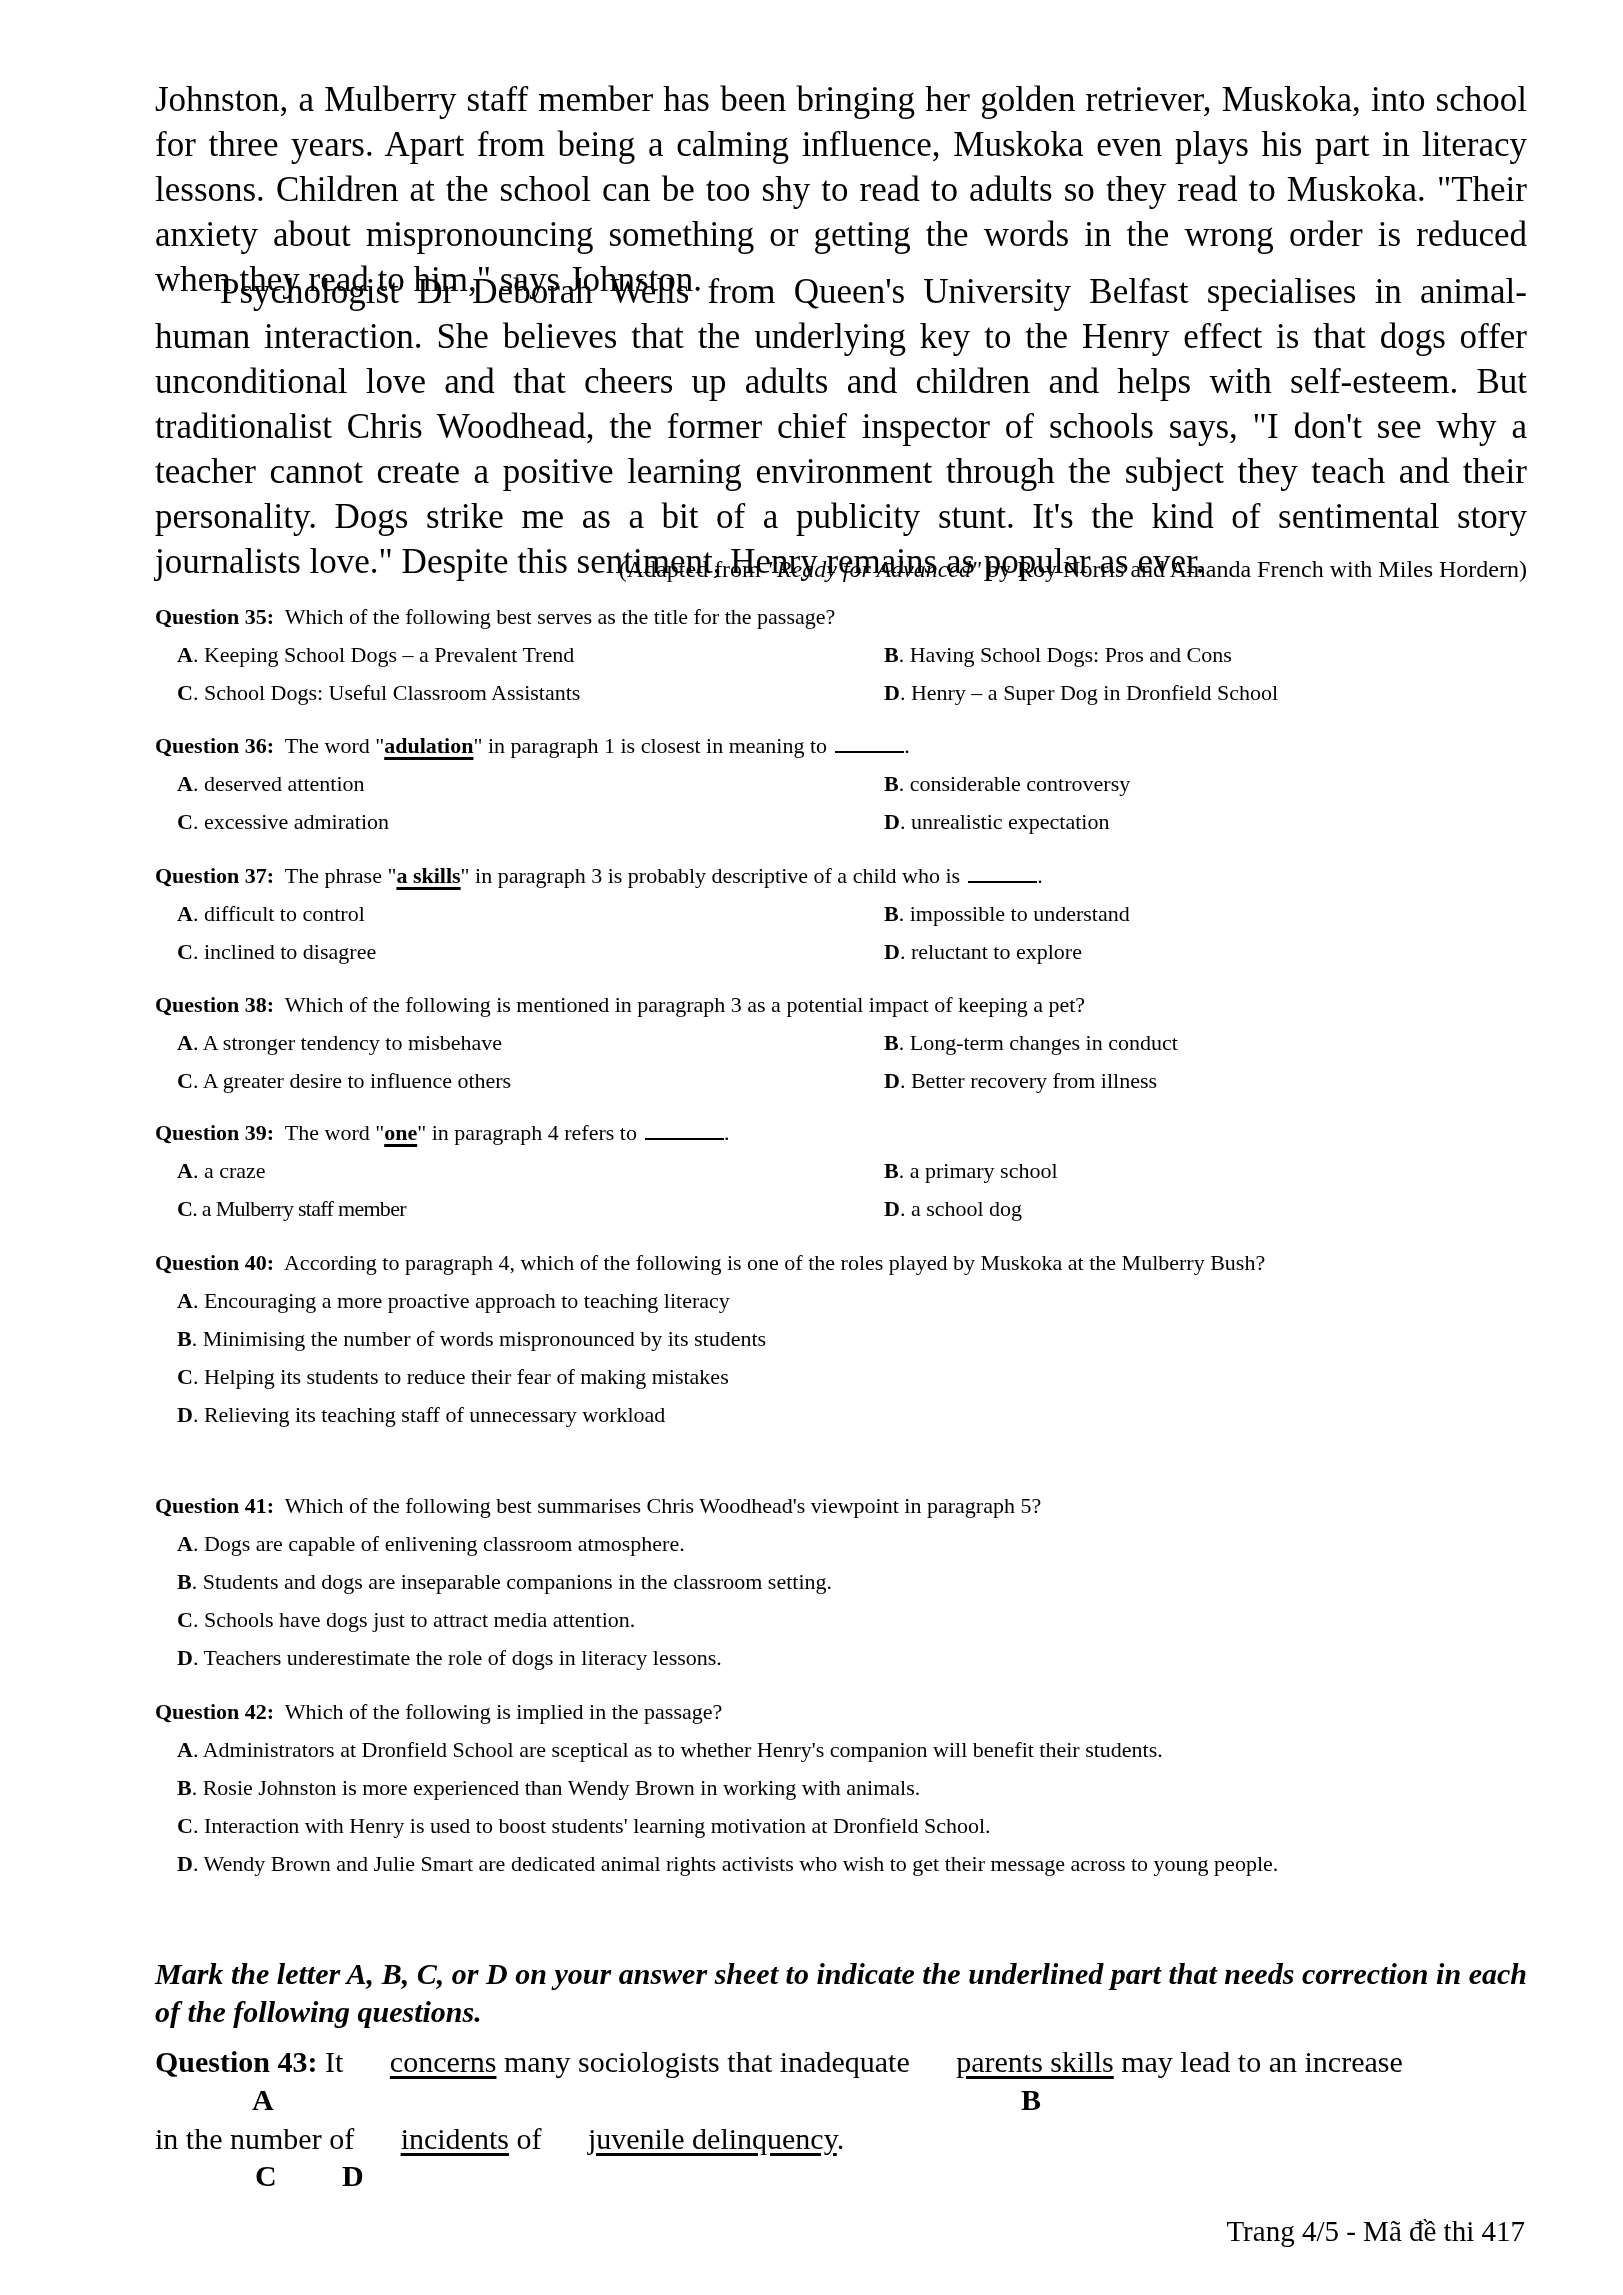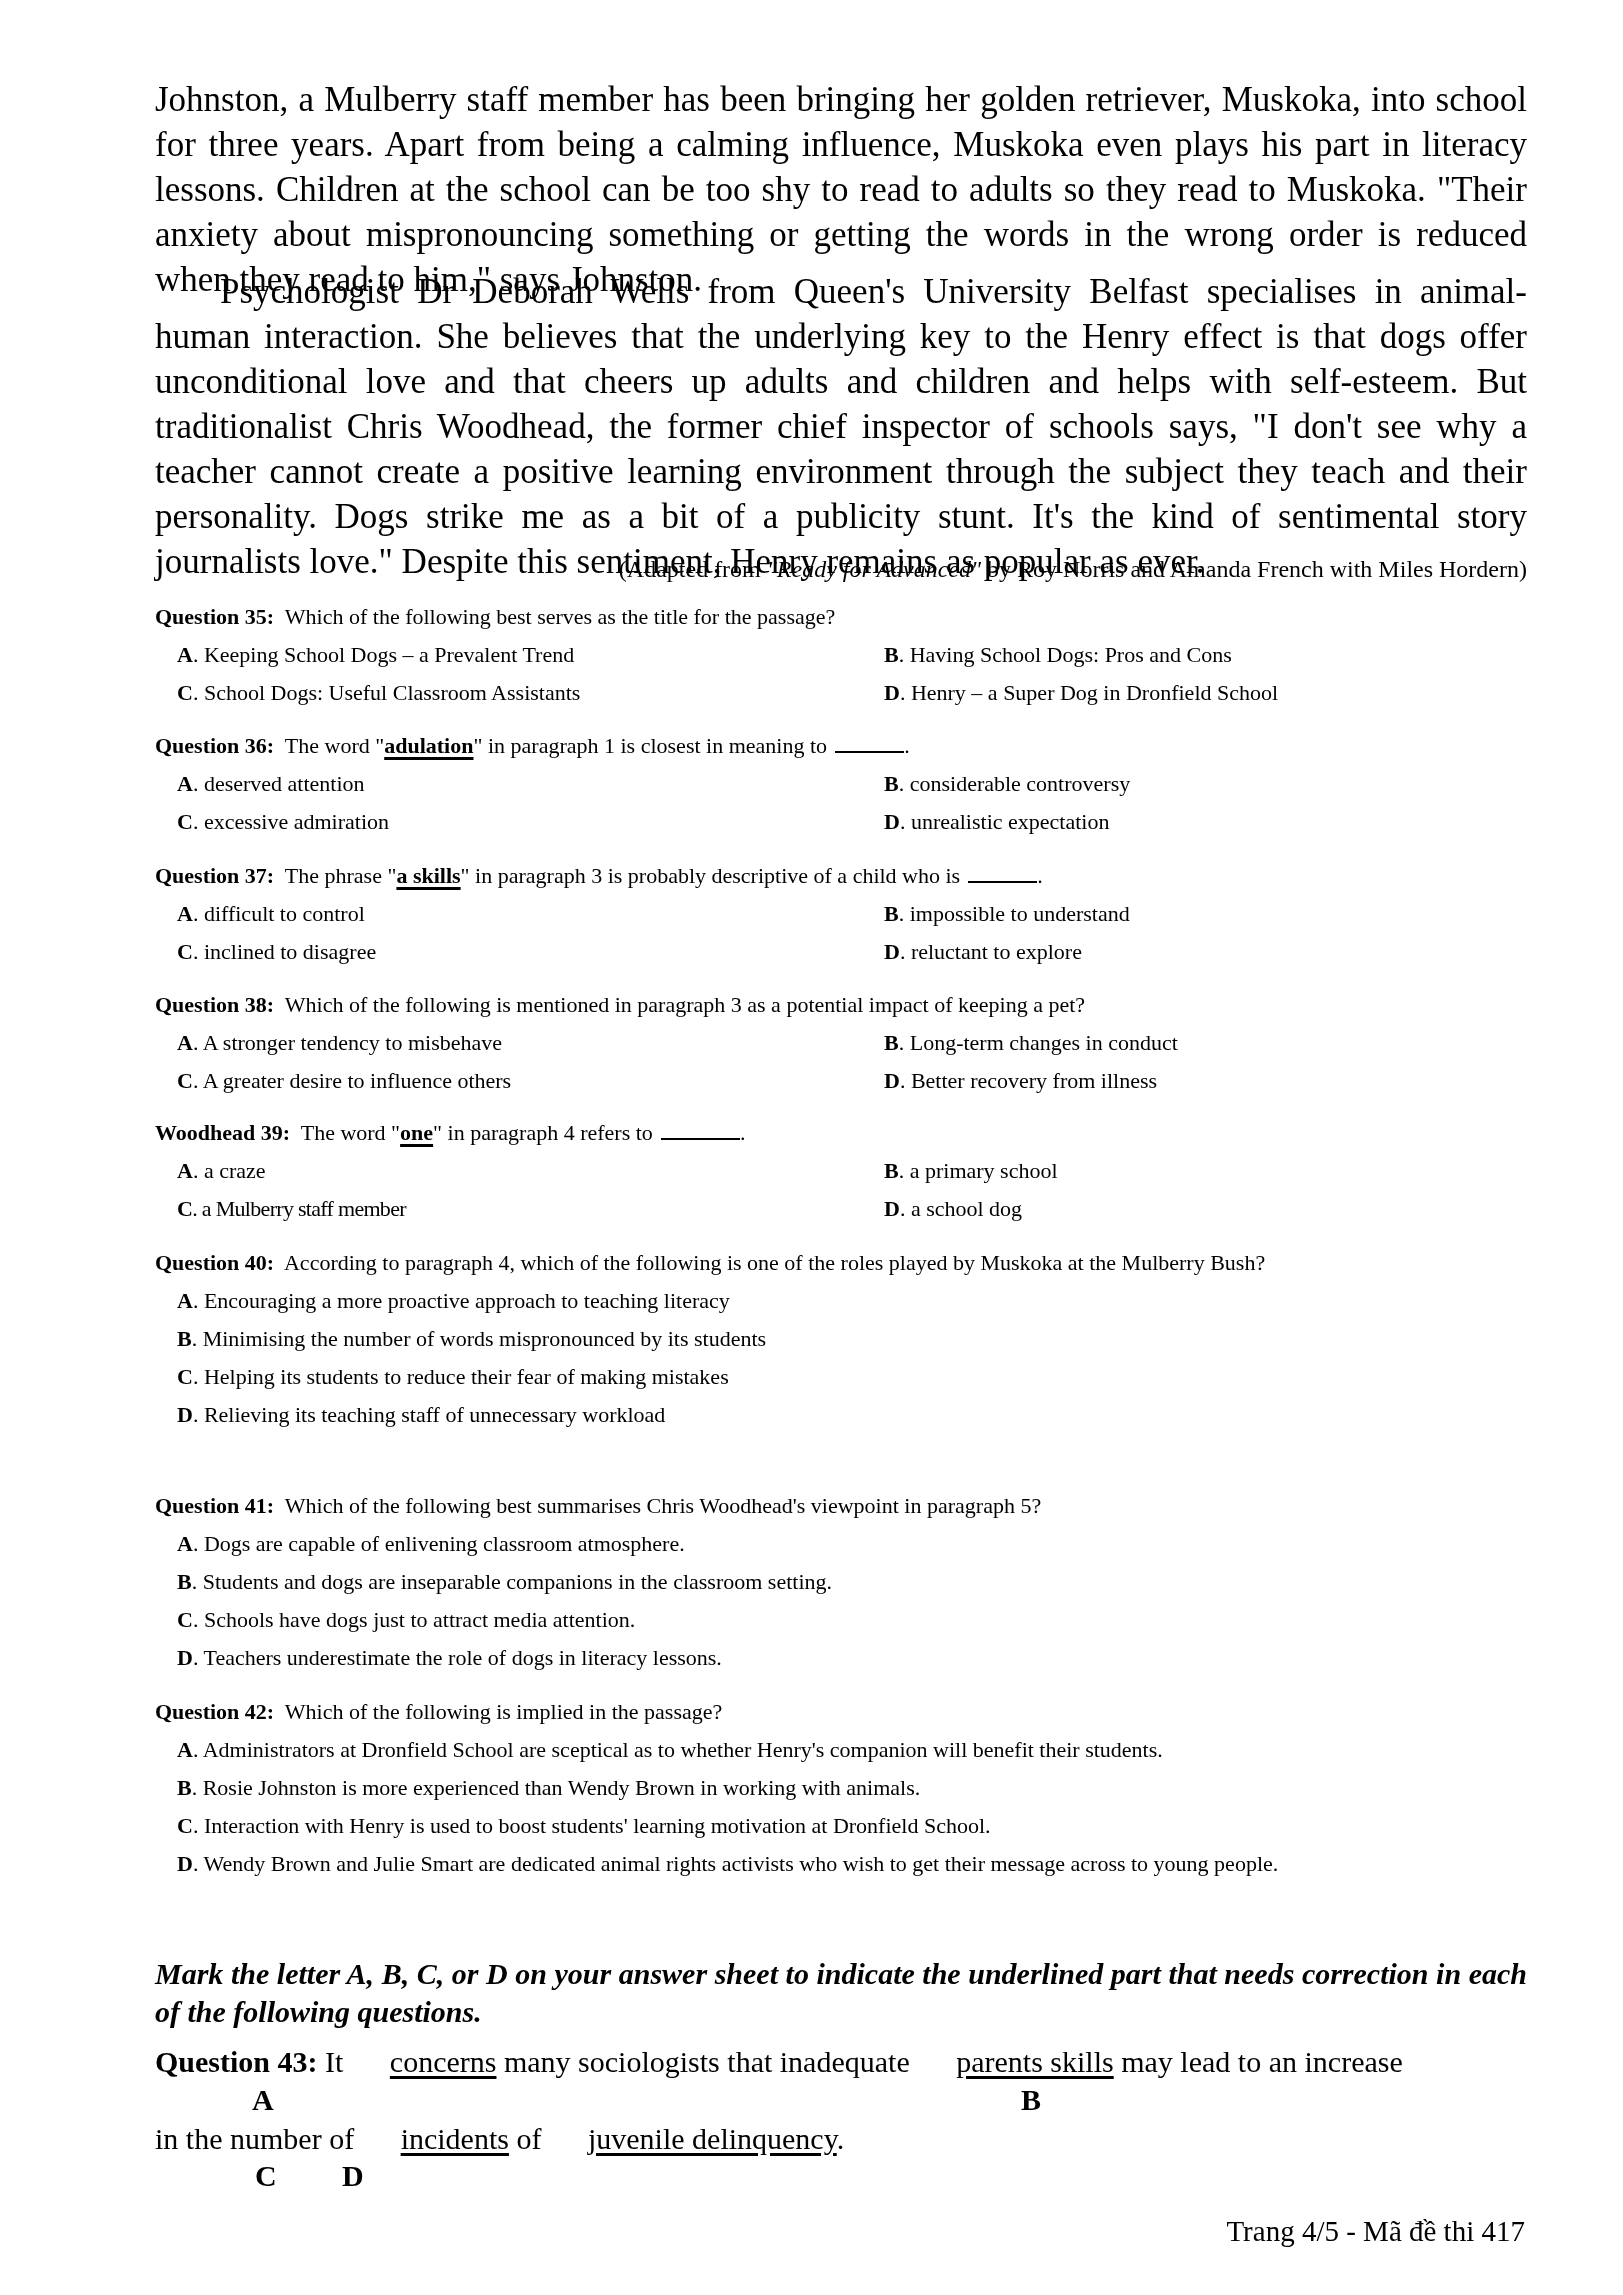--- a/index.html
+++ b/index.html
@@ -73,21 +73,21 @@
     <div><span class="qhead">Question 38:</span>&nbsp; <span>Which of the following is mentioned in paragraph 3 as a potential impact of keeping a pet?</span></div>
     <div class="grid2">
       <div class="opt"><b>A</b><span>.</span> <span>A stronger tendency to misbehave</span></div>
       <div class="opt"><b>B</b><span>.</span> <span>Long-term changes in conduct</span></div>
       <div class="opt"><b>C</b><span>.</span> <span>A greater desire to influence others</span></div>
       <div class="opt"><b>D</b><span>.</span> <span>Better recovery from illness</span></div>
     </div>
   </div>
 
   <div class="q" style="top:1114px;">
-    <div><span class="qhead">Woodhead 39:</span>&nbsp; <span>The word "</span><span class="ulb">one</span><span>" in paragraph 4 refers to</span> <span class="blank" style="width:79px"></span>.</div>
+    <div><span class="qhead">Question 39:</span>&nbsp; <span>The word "</span><span class="ulb">one</span><span>" in paragraph 4 refers to</span> <span class="blank" style="width:79px"></span>.</div>
     <div class="grid2">
       <div class="opt"><b>A</b><span>.</span> <span>a craze</span></div>
       <div class="opt"><b>B</b><span>.</span> <span>a primary school</span></div>
       <div class="opt" style="letter-spacing:-0.7px"><b>C</b><span>.</span> <span>a Mulberry staff member</span></div>
       <div class="opt"><b>D</b><span>.</span> <span>a school dog</span></div>
     </div>
   </div>
 
   <div class="q" style="top:1244px;">
     <div class="just"><span class="qhead">Question 40:</span>&nbsp; <span>According to paragraph 4, which of the following is one of the roles played by Muskoka at the Mulberry Bush?</span></div>

